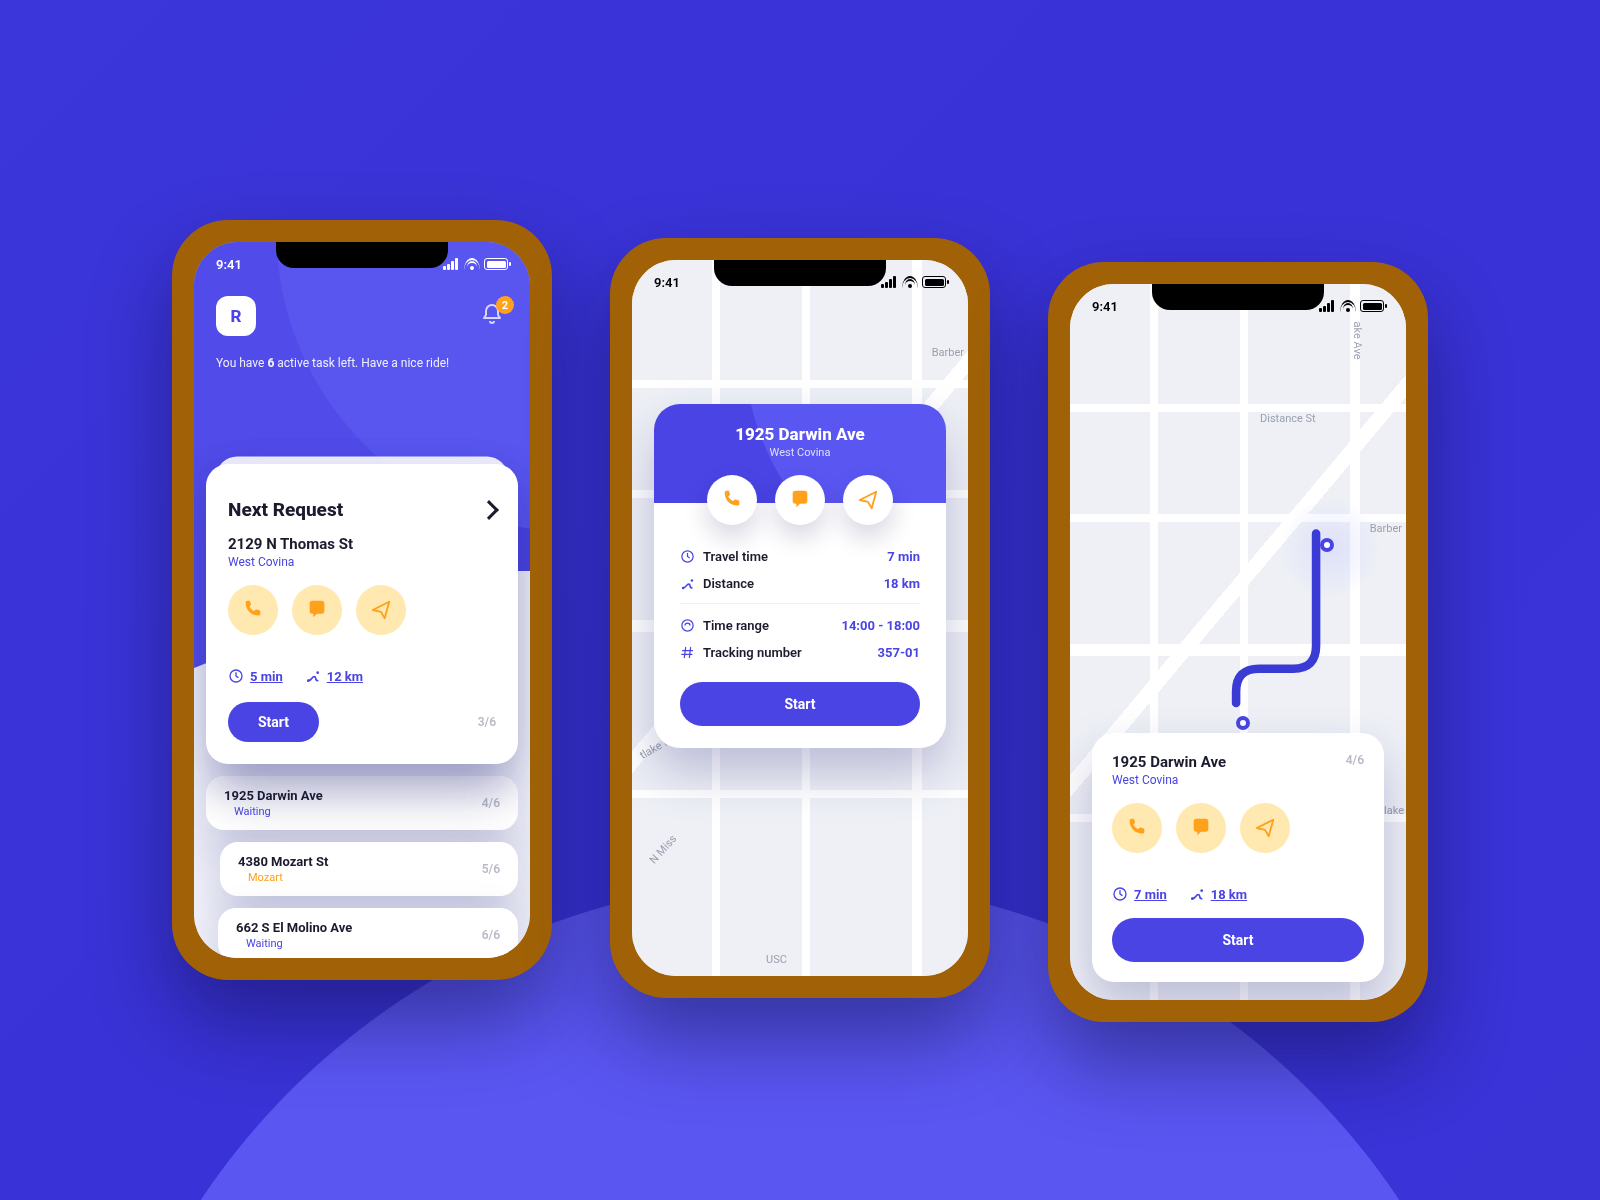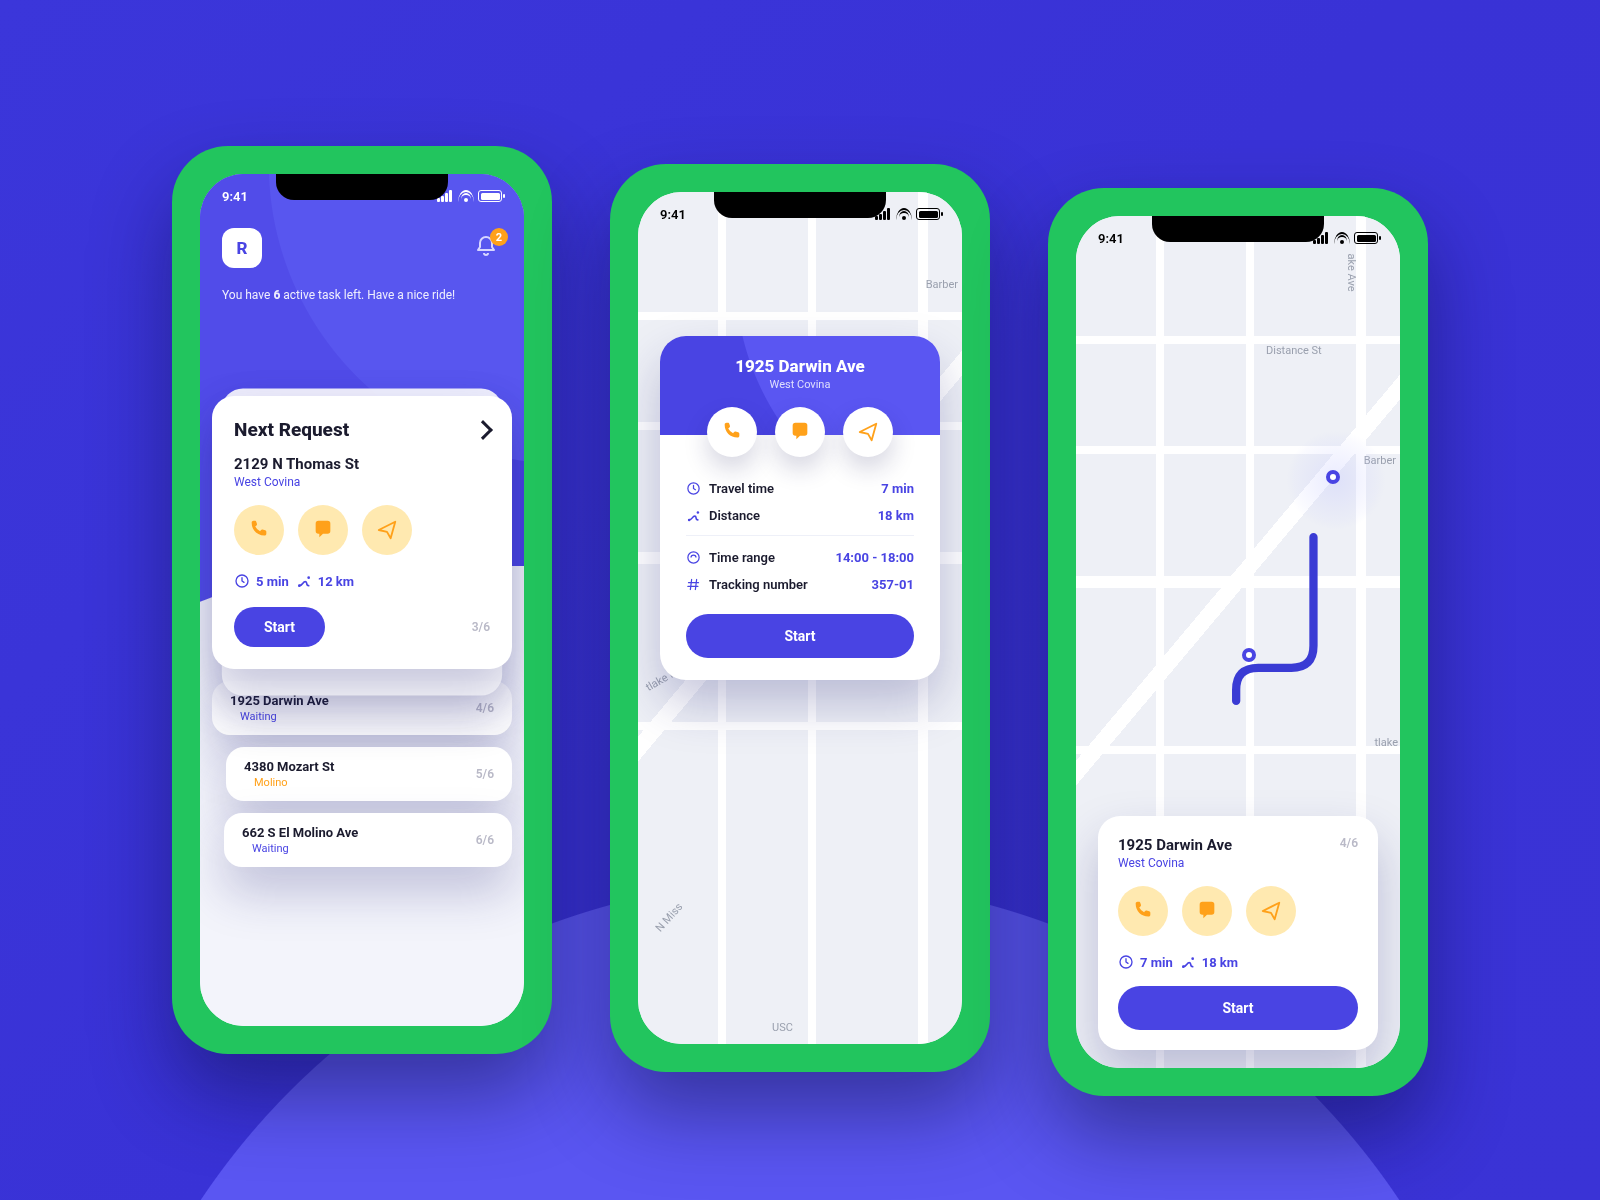--- a/index.html
+++ b/index.html
@@ -25,24 +25,24 @@
       radial-gradient(circle 1200px at 50% -400px, #5a56f2 240px, transparent 241px),
       radial-gradient(circle 1800px at 50% 1600px, #5a56f2 720px, transparent 721px),
       linear-gradient(135deg, #3b36da 0%, #3932d6 50%, #3a33d6 100%);
     background-color: #3a33d6;
   }
 
   
   .phone {
     position: relative;
     width: 380px;
-    height: 908px;
+    height: 760px;
     border-radius: 56px;
-    background: #22c55e;
-    padding: 28px;
+    background: #a16207;
+    padding: 22px;
     box-shadow: 0 40px 80px rgba(10,10,60,.45);
   }
   .phone.p2 { margin-top: 36px; }
   .phone.p3 { margin-top: 84px; }
   .screen {
     position: relative;
     width: 100%;
     height: 100%;
     border-radius: 44px;
     overflow: hidden;
@@ -99,31 +99,31 @@
     position:absolute; left:12px; right:12px; top:222px; z-index:10;
   }
   .cardback {
     position:absolute; left:4px; right:4px; top:-14px; height:320px;
     background:#fff; border-radius:22px; box-shadow: var(--card-shadow); opacity:.9;
     transform: scale(.96);
   }
   .card {
     position:relative; background:#fff; border-radius:22px; padding:22px; box-shadow: var(--card-shadow);
   }
-  .card-title-row{display:flex;align-items:center;justify-content:space-between;}
+  .card-title-row{display:flex;align-items:center;justify-content:space-between;margin-top:12px;}
   .card-title{font-weight:800;font-size:19px;color:var(--text);}
   .chev{width:14px;height:14px;border-top:3px solid var(--text);border-right:3px solid var(--text);transform:rotate(45deg);}
   .addr{margin-top:14px;font-weight:700;color:var(--text);font-size:15px;}
   .city{color:var(--blue2);font-size:12px;margin-top:2px;}
   .act-row{display:flex;gap:14px;margin-top:16px;}
   .act{width:50px;height:50px;border-radius:50%;display:flex;align-items:center;justify-content:center;cursor:pointer;}
   .act.soft{background:var(--yellow-soft);color:var(--accent);}
   .act.white{background:#fff;color:var(--accent);box-shadow:0 12px 24px rgba(30,30,90,.18);}
   .act svg{width:22px;height:22px;}
-  .metrics{display:flex;gap:7px;margin-top:18px;color:var(--blue2);font-weight:700;font-size:13px;align-items:center;}
+  .metrics{display:flex;gap:22px;margin-top:33px;color:var(--blue2);font-weight:700;font-size:13px;align-items:center;text-decoration:underline;}
   .met{display:flex;align-items:center;gap:6px;}
   .met svg{width:16px;height:16px;}
   .card-foot{display:flex;align-items:center;justify-content:space-between;margin-top:18px;}
   .btn{background:var(--blue2);color:#fff;border:none;border-radius:22px;padding:12px 30px;font-weight:700;font-size:14px;cursor:pointer;}
   .btn.wide{width:100%;padding:14px 0;border-radius:26px;}
   .count{color:var(--muted);font-size:12px;font-weight:600;}
 
   .mini{margin-top:12px;background:#fff;border-radius:18px;padding:12px 18px;box-shadow:var(--card-shadow);display:flex;align-items:center;justify-content:space-between;}
   .mini2{margin-left:14px;} .mini3{margin-left:12px;}
   .mini .l{display:flex;flex-direction:column;}
@@ -299,21 +299,21 @@
       <div class="mini">
         <div class="l">
             <span class="t">1925 Darwin Ave</span>
             <span class="status-wait">Waiting</span>
           </div>
         <span class="count">4/6</span>
       </div>
       <div class="mini mini2">
         <div class="l">
             <span class="t">4380 Mozart St</span>
-            <span class="status-pause">Molino</span>
+            <span class="status-pause">Mozart</span>
           </div>
         <span class="count">5/6</span>
       </div>
       <div class="mini mini3">
         <div class="l">
             <span class="t">662 S El Molino Ave</span>
             <span class="status-wait">Waiting</span>
           </div>
         <span class="count">6/6</span>
       </div>

